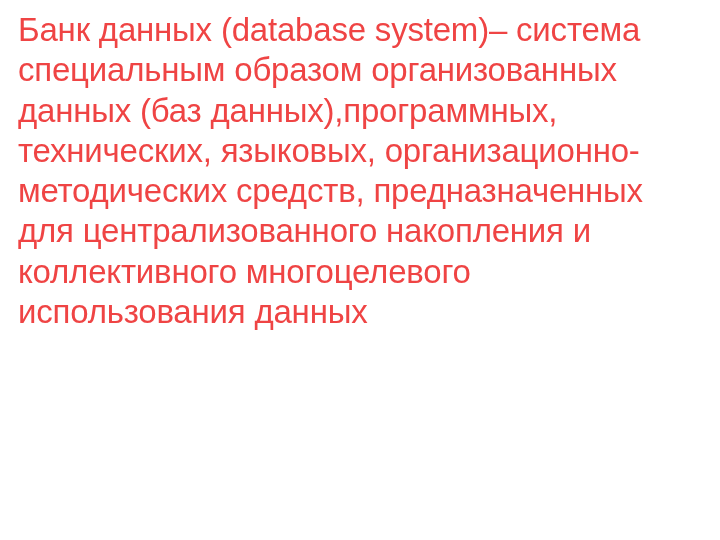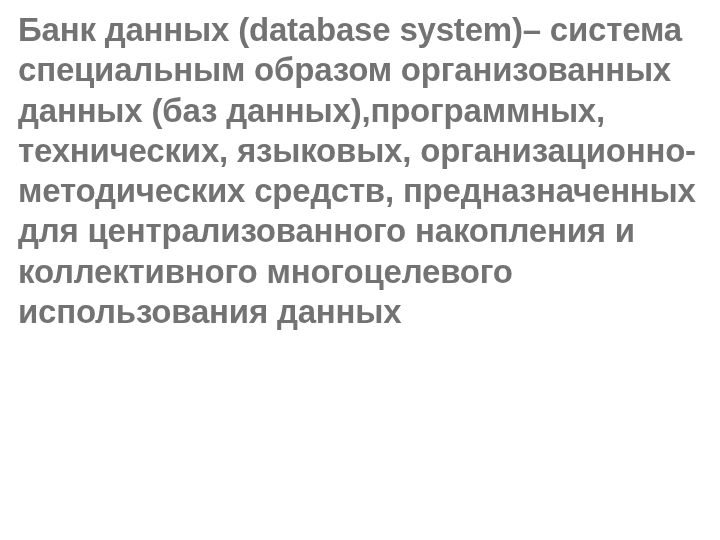--- a/index.html
+++ b/index.html
@@ -15,22 +15,22 @@
       overflow: hidden;
     }
     .slide {
       width: 100%;
       height: 100%;
       padding: 10px 18px 18px 18px;
     }
     .definition-text {
       font-size: 33px;
       line-height: 1.22;
-      color: #737373;
-      font-weight: 700;
+      color: #ef4444;
+      font-weight: 400;
       letter-spacing: -0.2px;
     }
   </style>
 </head>
 <body>
 
 <div class="slide">
   <p class="definition-text">Банк данных (database system)– система специальным образом организованных данных (баз данных),программных, технических, языковых, организационно-методических средств, предназначенных для централизованного накопления и коллективного многоцелевого использования данных</p>
 </div>
 

